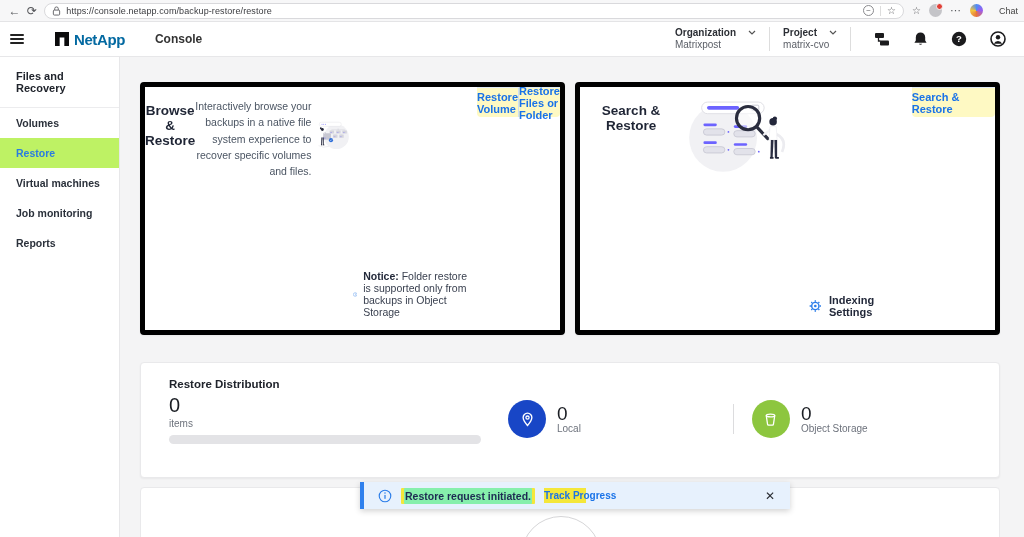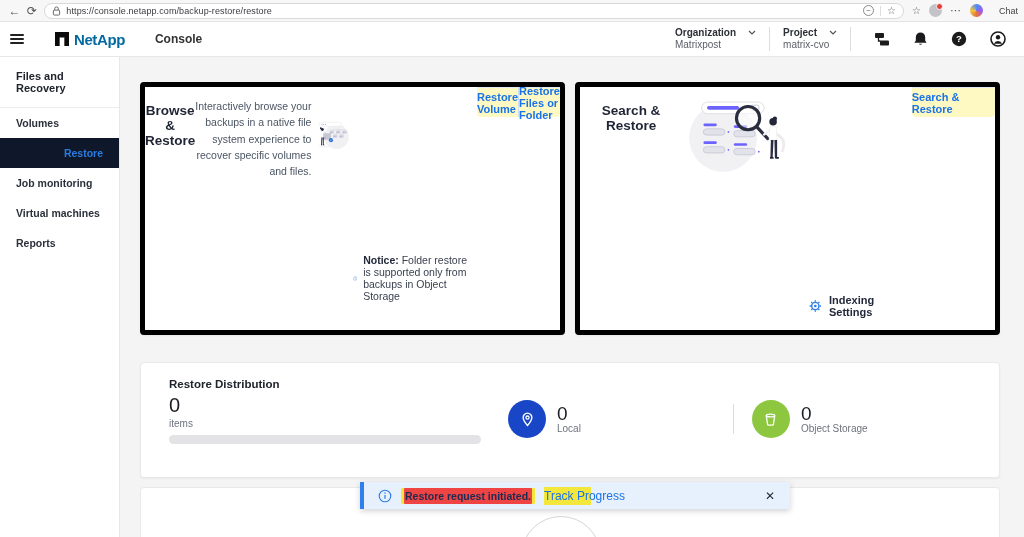--- a/index.html
+++ b/index.html
@@ -35,30 +35,30 @@
   .picker-value{font-size:10px;color:#5a5e66;}
   .hdr-sep{width:1px;height:24px;background:#ddd;margin:0 13px;}
   .hdr-icons{display:flex;align-items:center;gap:23px;margin-left:10px;margin-right:4px;}
   .hdr-icons svg{display:block;cursor:pointer;}
 
   
   .content{display:flex;height:480px;}
   .sidebar{width:120px;background:#fff;border-right:1px solid #e7e7e9;flex-shrink:0;}
   .side-head{padding:13px 16px;font-size:11px;font-weight:bold;color:#20242c;border-bottom:1px solid #ececee;cursor:pointer;}
   .side-item{height:30px;line-height:30px;padding:0 16px;font-size:10.5px;font-weight:600;color:#2b313b;cursor:pointer;white-space:nowrap;}
-  .side-item.active{background:#0f172a;color:#2a7ce0;text-align:right;}
+  .side-item.active{background:#bef264;color:#2a7ce0;}
   .main{flex:1;padding:25px 24px 0 20px;position:relative;}
 
   
   .cards-row{display:flex;gap:10px;}
   .card{flex:1;height:253px;background:#fff;border:5px solid #000000;border-radius:4px;box-shadow:0 1px 2px rgba(0,0,0,.05);display:flex;flex-direction:row;}
   .card-title{margin-top:16px;text-align:center;font-size:13.5px;font-weight:bold;color:#1f2535;}
   .card-desc{margin:11px auto 0;width:80%;text-align:right;font-size:10.5px;line-height:1.55;color:#4b5563;}
   .illu{margin:6px auto 0;}
-  .info-row{margin-top:auto;margin-bottom:28px;display:flex;justify-content:center;align-items:center;gap:6px;font-size:10.5px;color:#3a4150;}
+  .info-row{margin-top:auto;margin-bottom:12px;display:flex;justify-content:center;align-items:center;gap:6px;font-size:10.5px;color:#3a4150;}
   .info-row b{color:#23293a;}
   .card-footer{height:30px;background:#fef9c3;border-top:1px solid #dfeaf7;border-radius:0 0 4px 4px;display:flex;}
   .footer-btn{flex:1;display:flex;align-items:center;justify-content:center;font-size:11px;font-weight:bold;color:#1a73e8;cursor:pointer;}
   .footer-sep{width:1px;background:#cfdff2;}
   .gear-row{margin-top:auto;margin-bottom:12px;display:flex;justify-content:center;align-items:center;gap:7px;font-size:11px;font-weight:bold;color:#23293a;cursor:pointer;padding-left:20px;}
 
   
   .dist-card{margin-top:27px;height:116px;background:#fff;border:1px solid #e9e9eb;border-radius:4px;box-shadow:0 1px 2px rgba(0,0,0,.05);padding:15px 28px 0;}
   .dist-title{font-size:11.5px;font-weight:bold;color:#20242c;}
   .dist-row{display:flex;align-items:center;margin-top:4px;}
@@ -76,22 +76,22 @@
   .dist-sep{width:1px;height:30px;background:#dcdcde;margin-left:152px;}
   .stat-object{margin-left:18px;}
 
   
   .bottom-card{margin-top:9px;height:60px;background:#fff;border:1px solid #e9e9eb;border-radius:4px 4px 0 0;position:relative;overflow:hidden;}
   .arc{position:absolute;left:380px;top:28px;width:80px;height:80px;border:1px solid #d6d6d8;border-radius:50%;}
 
   
   .toast{position:absolute;left:360px;top:482px;width:430px;height:27px;background:#e7f1fd;box-shadow:0 2px 6px rgba(0,0,0,.18);display:flex;align-items:center;z-index:20;}
   .toast-bar{width:4px;height:100%;background:#2f80ed;flex-shrink:0;}
-  .toast-msg{margin-left:12px;font-size:10.5px;font-weight:bold;color:#1d2b52;background:#ef4444;padding:2px 1px;box-shadow:3px 0 0 #f4e73b,-3px 0 0 #f4e73b;border-radius:1px;}
-  .toast-link{margin-left:12px;font-size:12px;font-weight:normal;color:#1a73e8;cursor:pointer;background:linear-gradient(90deg,#f4e73b 0,#f4e73b 58%,rgba(244,231,59,0) 58%);padding:2px 0;}
+  .toast-msg{margin-left:12px;font-size:10.5px;font-weight:bold;color:#1d2b52;background:#86efac;padding:2px 1px;box-shadow:3px 0 0 #f4e73b,-3px 0 0 #f4e73b;border-radius:1px;}
+  .toast-link{margin-left:12px;font-size:10px;font-weight:bold;color:#1a73e8;cursor:pointer;background:linear-gradient(90deg,#f4e73b 0,#f4e73b 58%,rgba(244,231,59,0) 58%);padding:2px 0;}
   .toast-close{margin-left:auto;margin-right:15px;font-size:12px;color:#2a2d33;cursor:pointer;}
   .toast .i-ic{margin-left:14px;flex-shrink:0;}
 </style>
 </head>
 <body>
 
 <div class="browser-bar">
   <span class="nav-glyph">←</span>
   <span class="nav-glyph">⟳</span>
   <div class="url-pill">
@@ -173,22 +173,22 @@
         </svg>
     </div>
   </div>
 </div>
 
 <div class="content">
   <div class="sidebar">
     <div class="side-head">Files and Recovery</div>
     <div class="side-item">Volumes</div>
     <div class="side-item active">Restore</div>
+    <div class="side-item">Virtual machines</div>
     <div class="side-item">Job monitoring</div>
-    <div class="side-item">Virtual machines</div>
     <div class="side-item">Reports</div>
   </div>
 
   <div class="main">
     <div class="cards-row">
 
       <div class="card">
         <div class="card-title">Browse &amp; Restore</div>
         <div class="card-desc">Interactively browse your backups in a native file system experience to recover specific volumes and files.</div>
         <svg class="illu" width="118" height="86" viewBox="0 0 120 88">

